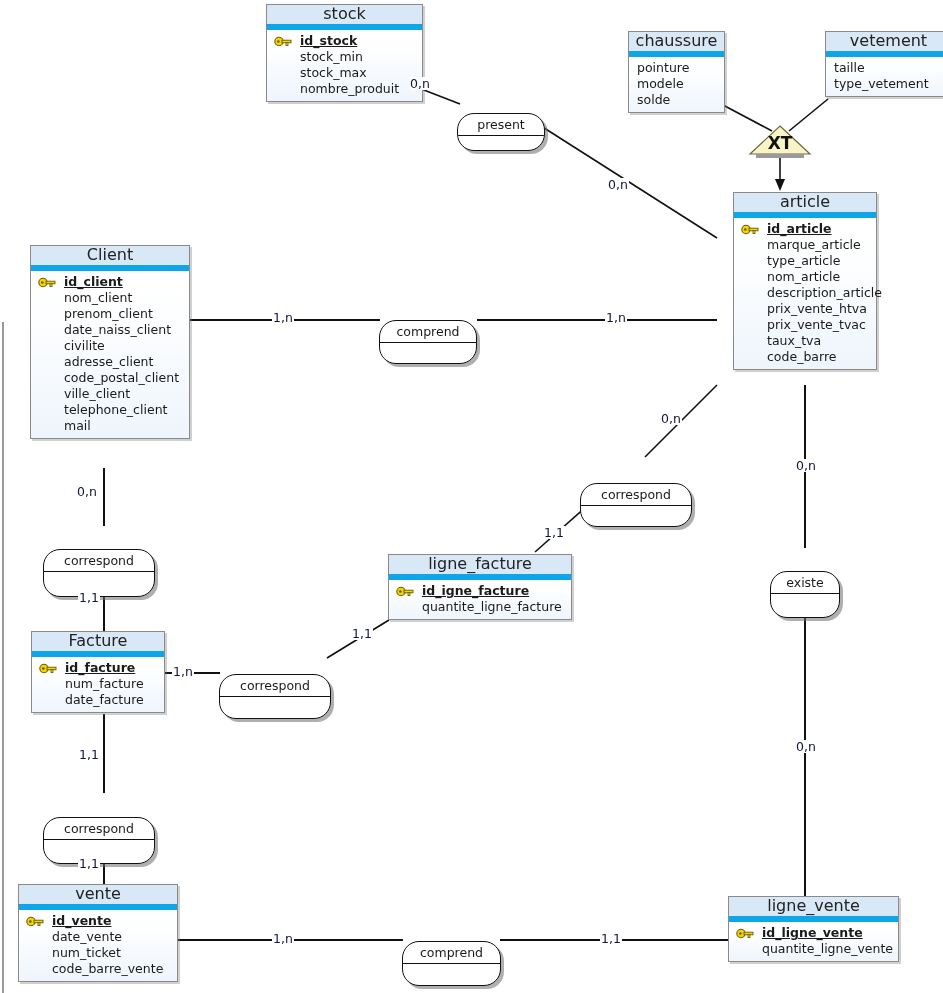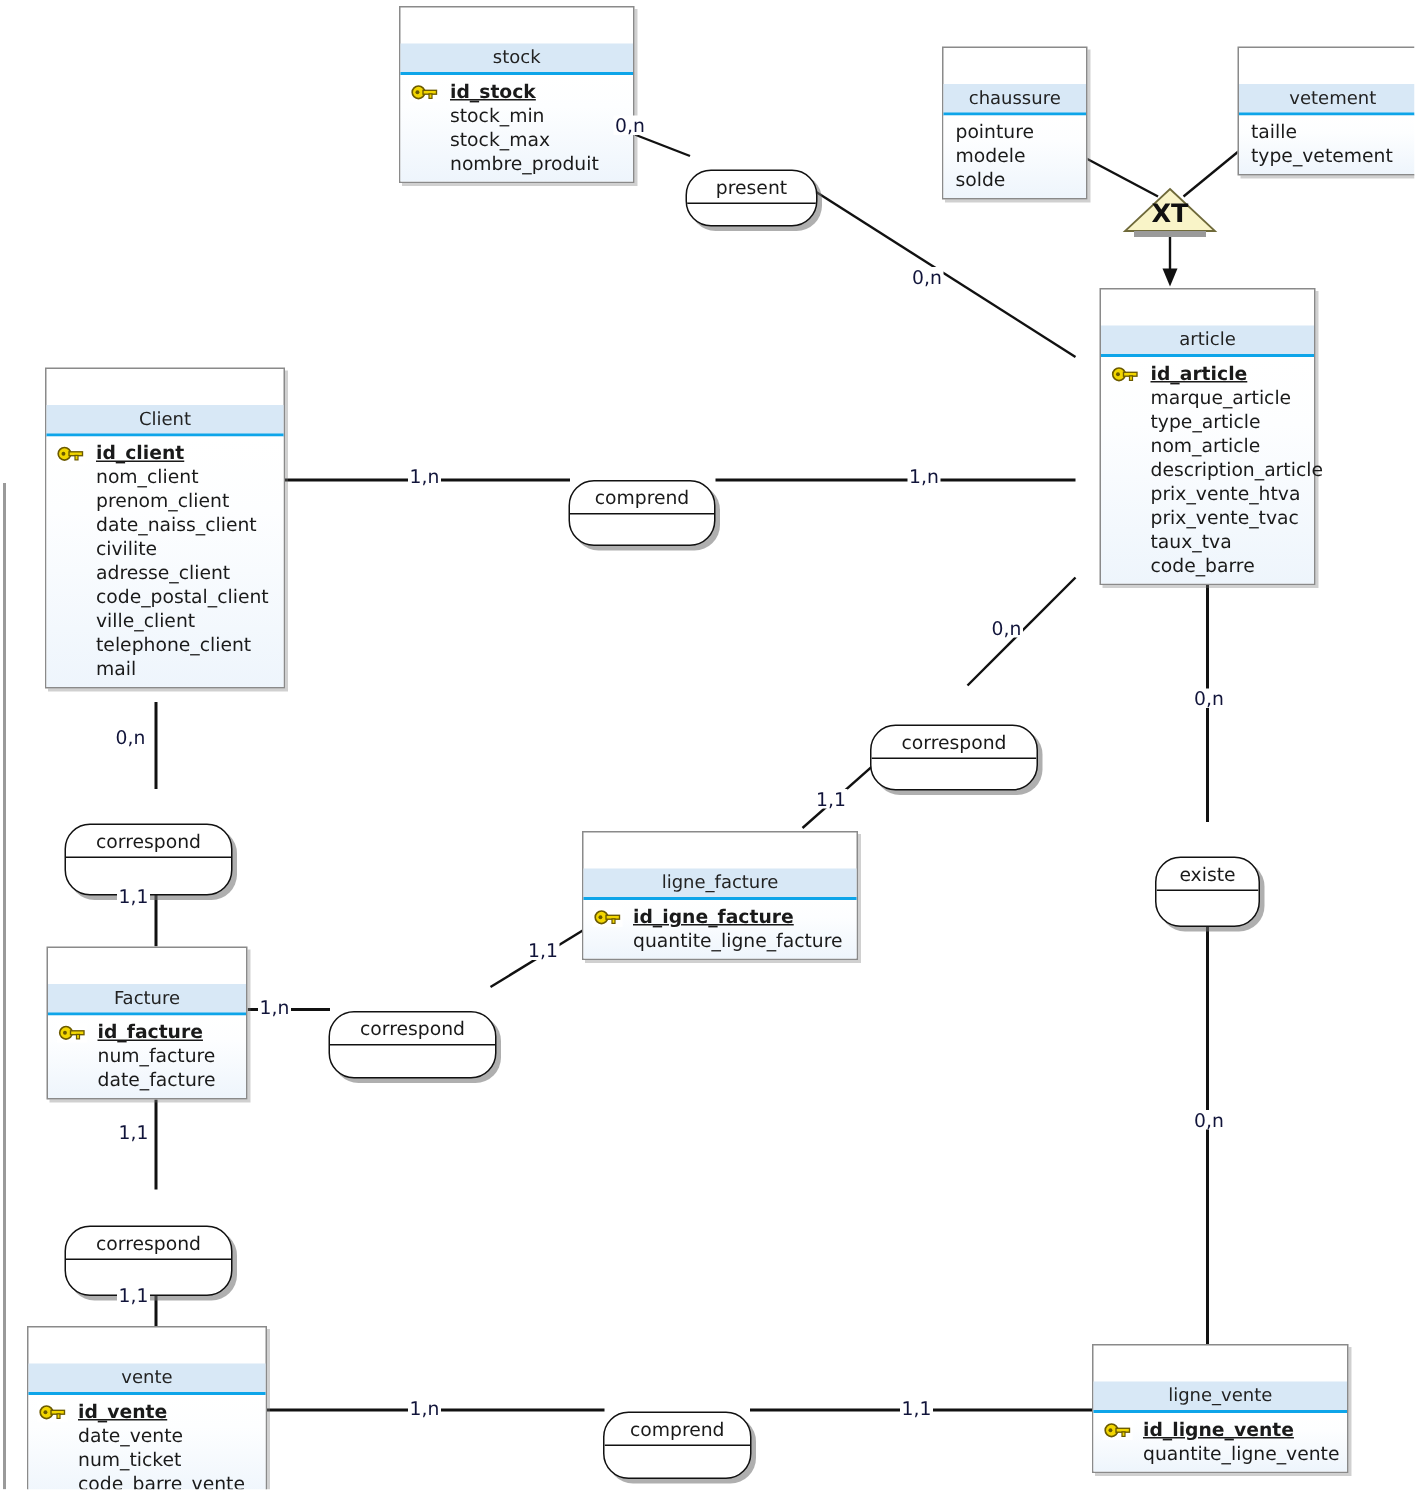--- a/index.html
+++ b/index.html
@@ -29,29 +29,28 @@
 
   
   .entity {
     position: absolute;
     box-sizing: border-box;
     border: 1px solid #8a8a8a;
     background: #ffffff;
     box-shadow: 2px 2px 0 rgba(120,120,120,0.35);
   }
   .entity .ent-title {
-    font-size: 12px;
+    font-size: 16px;
     color: #222222;
     text-align: center;
     padding: 2px 4px 3px 4px;
     background: #d8e8f6;
-    border-bottom: 2px solid #0ea5e9;
+    border-bottom: 6px solid #0ea5e9;
     line-height: 14px;
     white-space: nowrap;
-    margin-top: 24px;
   }
   .entity .ent-body {
     background: linear-gradient(to bottom, #ffffff 0%, #fdfeff 30%, #eef5fc 100%);
     padding: 3px 0 4px 0;
   }
   .attr {
     position: relative;
     font-size: 12.5px;
     line-height: 16px;
     color: #1a1a1a;

